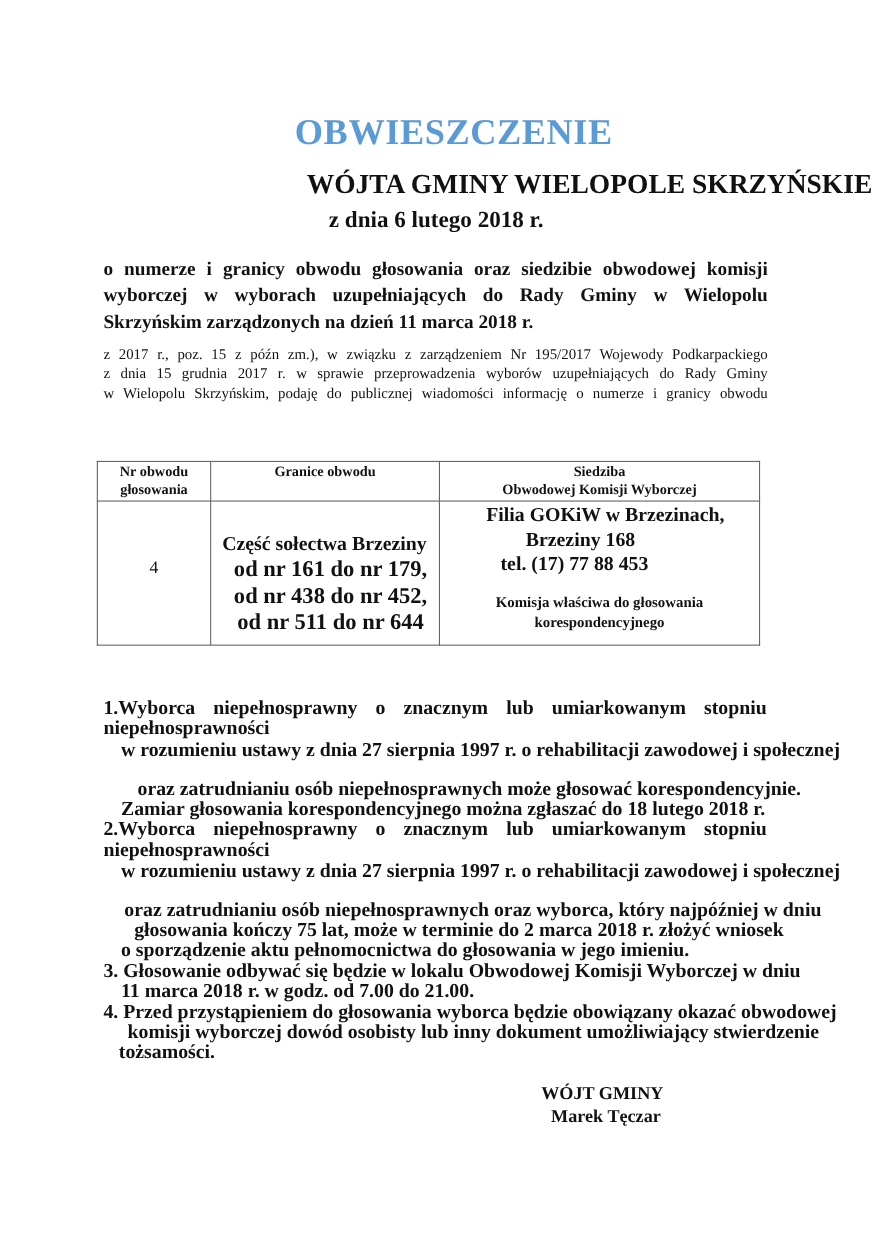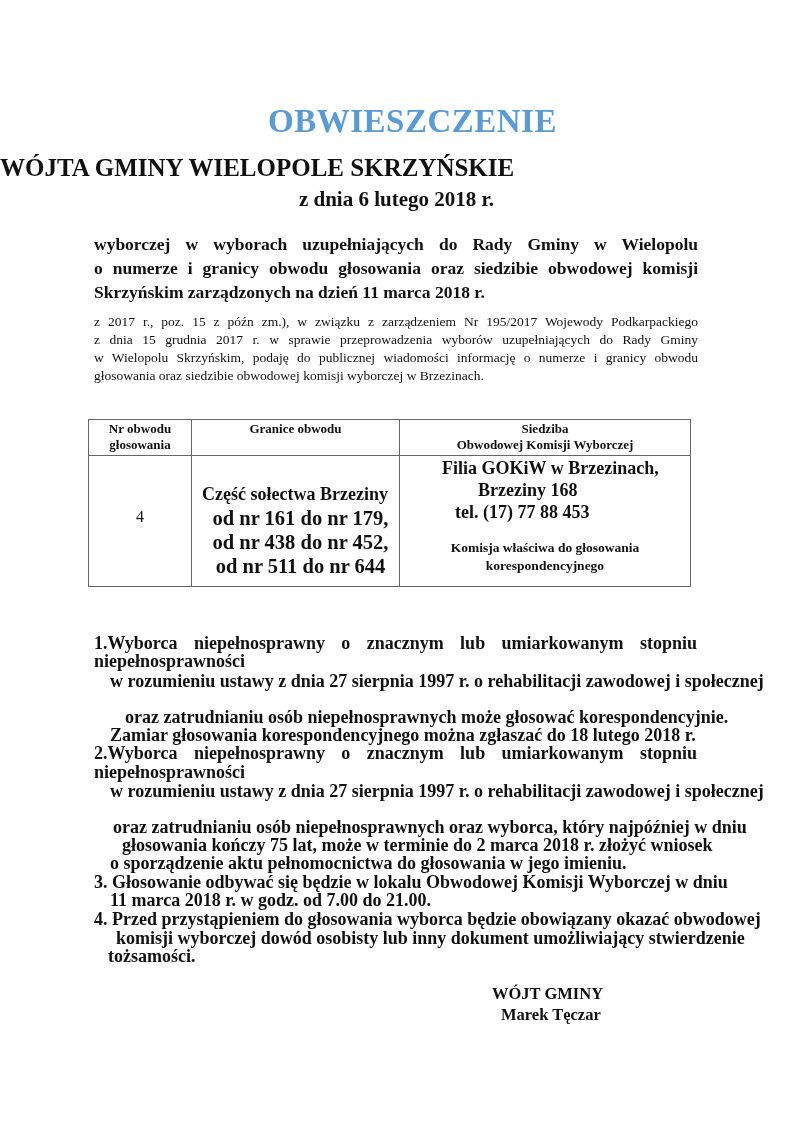--- a/index.html
+++ b/index.html
@@ -1,21 +1,21 @@
 <!DOCTYPE html>
 <html><head>
   <meta charset="utf-8">
   <style>
     html, body { margin: 0; padding: 0; background: #ffffff; }
     body { width: 793px; height: 1122px; position: relative; overflow: hidden;
            font-family: "Liberation Serif", "DejaVu Serif", serif; color: #111; }
     .abs { position: absolute; white-space: nowrap; }
     .title { left: 0; width: 793px; top: 93px; text-align: center; font-weight: bold;
              font-size: 33px; line-height: 56px; color: #5b9bd5; letter-spacing: 0.5px; padding-left: 16px; }
-    .subtitle { left: 0; width: 793px; top: 152px; text-align: left; font-weight: bold;
+    .subtitle { left: 0; width: 793px; top: 152px; text-align: right; font-weight: bold;
                 font-size: 25px; line-height: 32px; color: #111; }
     .date { left: 0; width: 793px; top: 185px; text-align: center; font-weight: bold;
             font-size: 21px; line-height: 28px; }
     .subject { left: 94px; width: 604px; top: 232px; font-weight: bold; font-size: 17.5px;
                line-height: 24px; text-align: justify; white-space: normal; }
     .subject .line { display: block; text-align: justify; text-align-last: justify; height: 24px; }
     .subject .line.last { text-align-last: left; }
     .intro { left: 94px; width: 604px; top: 313px; font-size: 13.5px; line-height: 18px; white-space: normal; }
     .intro .line { display: block; text-align: justify; text-align-last: justify; height: 18px; }
     .intro .line.first { text-indent: 22px; }
@@ -42,30 +42,29 @@
 </head>
 <body>
 
 <div>
 
   <div class="abs title">OBWIESZCZENIE</div>
   <div class="abs subtitle">WÓJTA GMINY WIELOPOLE SKRZYŃSKIE</div>
   <div class="abs date">z dnia 6 lutego  2018 r.</div>
 
   <div class="abs subject">
+    <span class="line">o numerze i granicy obwodu głosowania oraz siedzibie obwodowej komisji</span>
     <span class="line">wyborczej w wyborach uzupełniających do Rady Gminy w Wielopolu</span>
-    <span class="line">o numerze i granicy obwodu głosowania oraz siedzibie obwodowej komisji</span>
     <span class="line last">Skrzyńskim zarządzonych na dzień 11 marca 2018 r.</span>
   </div>
 
   <div class="abs intro">
     <span class="line">z 2017 r., poz. 15 z późn zm.), w związku z zarządzeniem Nr 195/2017 Wojewody Podkarpackiego</span>
     <span class="line">z dnia 15 grudnia 2017 r. w sprawie przeprowadzenia wyborów uzupełniających do Rady Gminy</span>
     <span class="line">w Wielopolu Skrzyńskim, podaję  do publicznej wiadomości informację o numerze i granicy obwodu</span>
-    <span class="line last">głosowania oraz siedzibie obwodowej komisji wyborczej w Brzezinach.</span>
   </div>
 
   <table class="wyk">
     <tbody>
         <tr>
       <th class="col1">
         <div>Nr obwodu</div>
         <div>głosowania</div>
       </th>
       <th class="col2">

